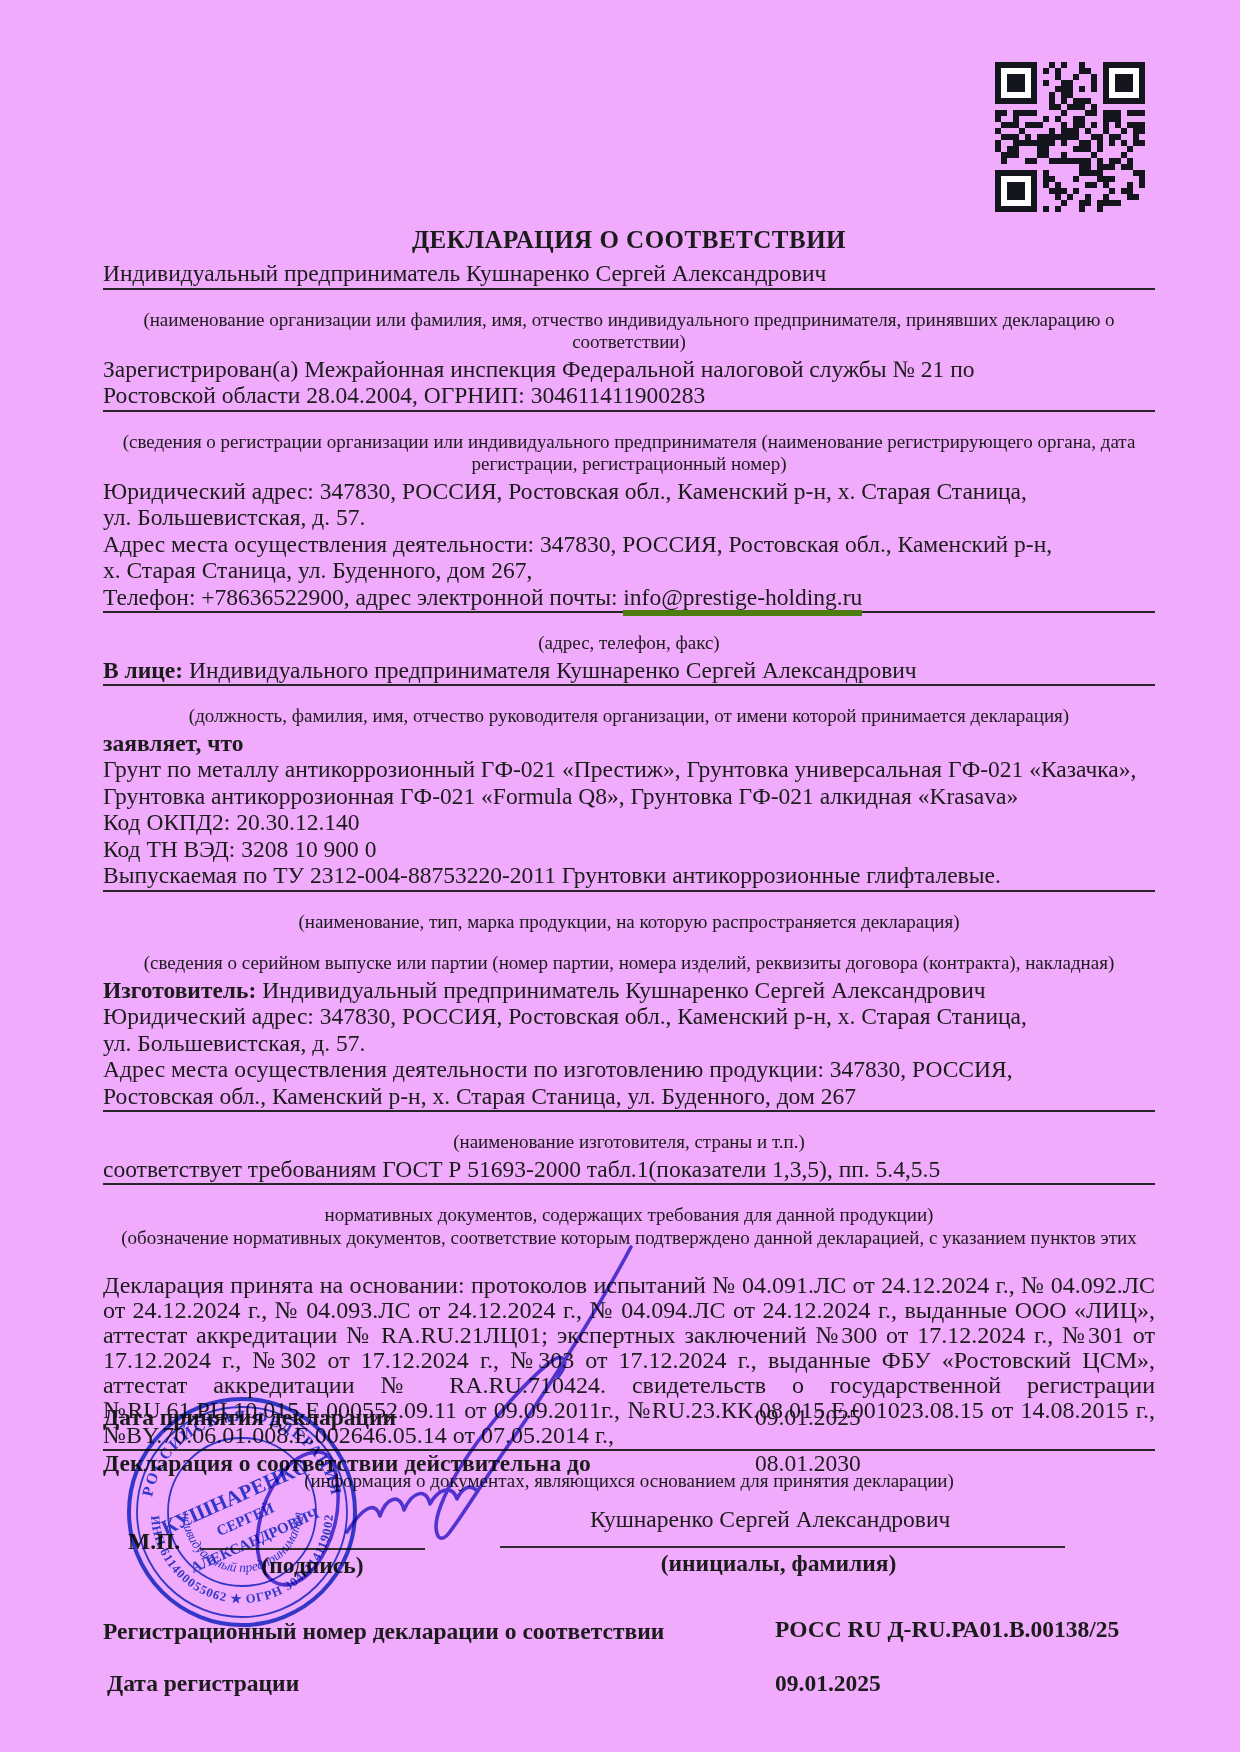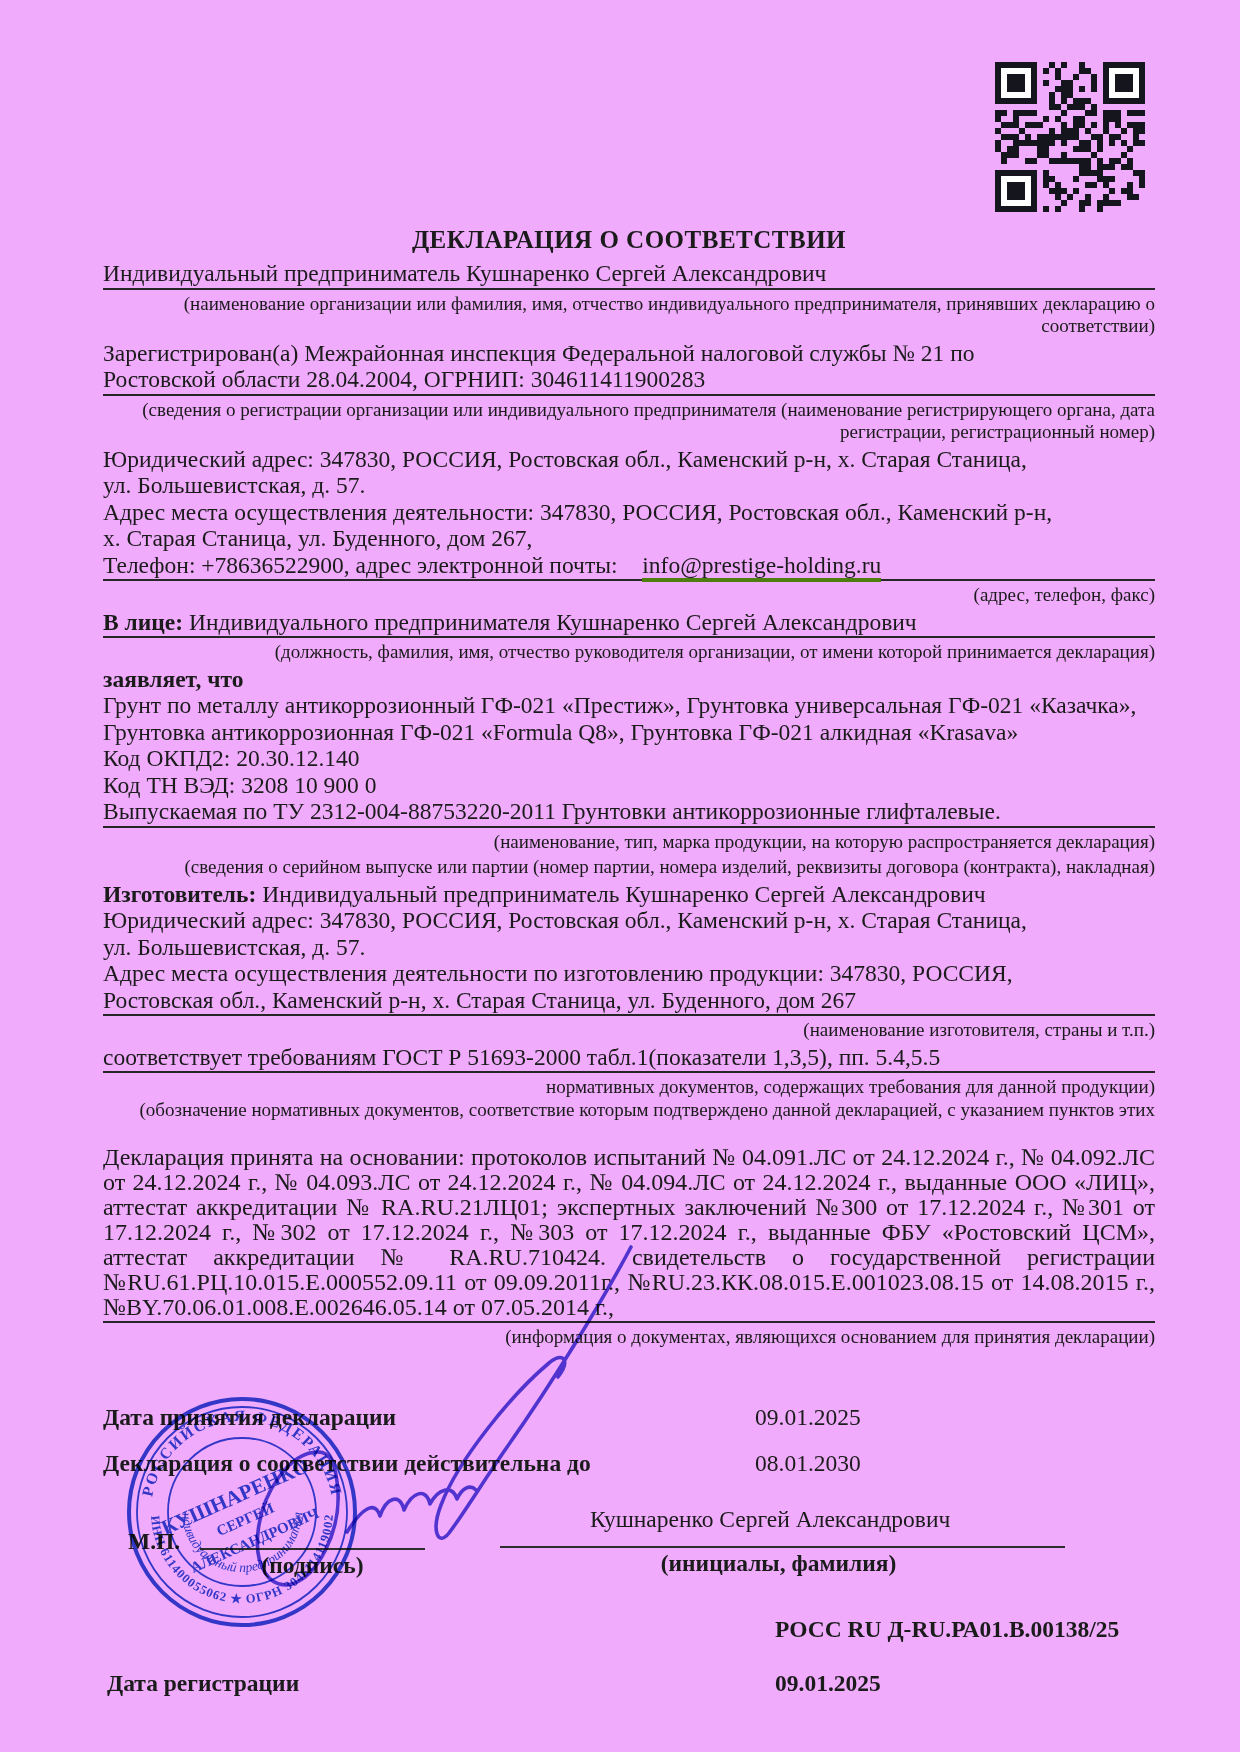--- a/index.html
+++ b/index.html
@@ -6,26 +6,26 @@
   .page {
     position:relative; width:1240px; height:1752px; margin:0 auto;
     background:#f0abfc; overflow:hidden;
     font-family:"Liberation Serif","DejaVu Serif",serif;
     color:#1b1b1b;
   }
   .content { padding:0 85px 0 103px; }
   .title { margin:226px 0 6px 0; text-align:center; font-weight:bold; font-size:25px; letter-spacing:0.5px; }
   .ln  { font-size:23.5px; line-height:26.5px; white-space:nowrap; }
   .u   { border-bottom:2px solid #262626; padding-bottom:1px; }
-  .hint{ font-size:19px; line-height:22.5px; text-align:right; margin:3px 0 2px 0; }
+  .hint{ font-size:19px; line-height:22.5px; text-align:center; margin:19px 0 2px 0; }
   .b   { font-weight:bold; }
   .mt14{ margin-top:2px; }
   .mt24{ margin-top:24px; }
   .para{ font-size:24px; line-height:25px; text-align:justify; white-space:normal; }
-  .email-u { border-bottom:4px solid #4d7c0f;margin-left:19px; }
+  .email-u { border-bottom:6px solid #4d7c0f; }
   .qr { position:absolute; left:995px; top:62px; width:150px; height:150px; }
   .bottom { position:absolute; left:103px; top:1372px; width:1052px; height:378px; font-size:23.5px; }
   .bottom .abs { position:absolute; white-space:nowrap; }
   .sig-rule { border-top:2px solid #2e2e2e; height:0; }
   .stamp-svg { position:absolute; left:122px; top:1392px; width:240px; height:240px; mix-blend-mode:multiply; opacity:0.94; }
   .sign-svg  { position:absolute; left:230px; top:1230px; width:440px; height:372px; mix-blend-mode:multiply; opacity:0.9; }
   .center-block { text-align:center; }
 </style>
 </head>
 <body>
@@ -326,20 +326,21 @@
     <div class="abs" style="left:487px; top:134px;">Кушнаренко Сергей Александрович</div>
 
     <div class="abs b" style="left:25px; top:156px;">М.П.</div>
 
     <div class="abs sig-rule" style="left:97px;  top:176px; width:225px;"></div>
     <div class="abs b center-block" style="left:97px; top:180px; width:225px;">(подпись)</div>
 
     <div class="abs sig-rule" style="left:397px; top:174px; width:565px;"></div>
     <div class="abs b center-block" style="left:393px; top:178px; width:565px;text-align:center;">(инициалы, фамилия)</div>
 
+    <div class="abs b" style="left:0; top:246px;">Регистрационный номер декларации о соответствии</div>
     <div class="abs b" style="left:672px; top:244px;">РОСС RU Д-RU.РА01.В.00138/25</div>
 
     <div class="abs b" style="left:4px; top:298px;">Дата регистрации</div>
     <div class="abs b" style="left:672px; top:298px;">09.01.2025</div>
   </div>
 
   <svg class="stamp-svg" viewBox="-120 -120 240 240" aria-hidden="true">
     <defs>
       <path id="arcTop" d="M -91 0 A 91 91 0 0 1 91 0"></path>
       <path id="arcBottom" d="M -91 0 A 91 91 0 0 0 91 0"></path>

